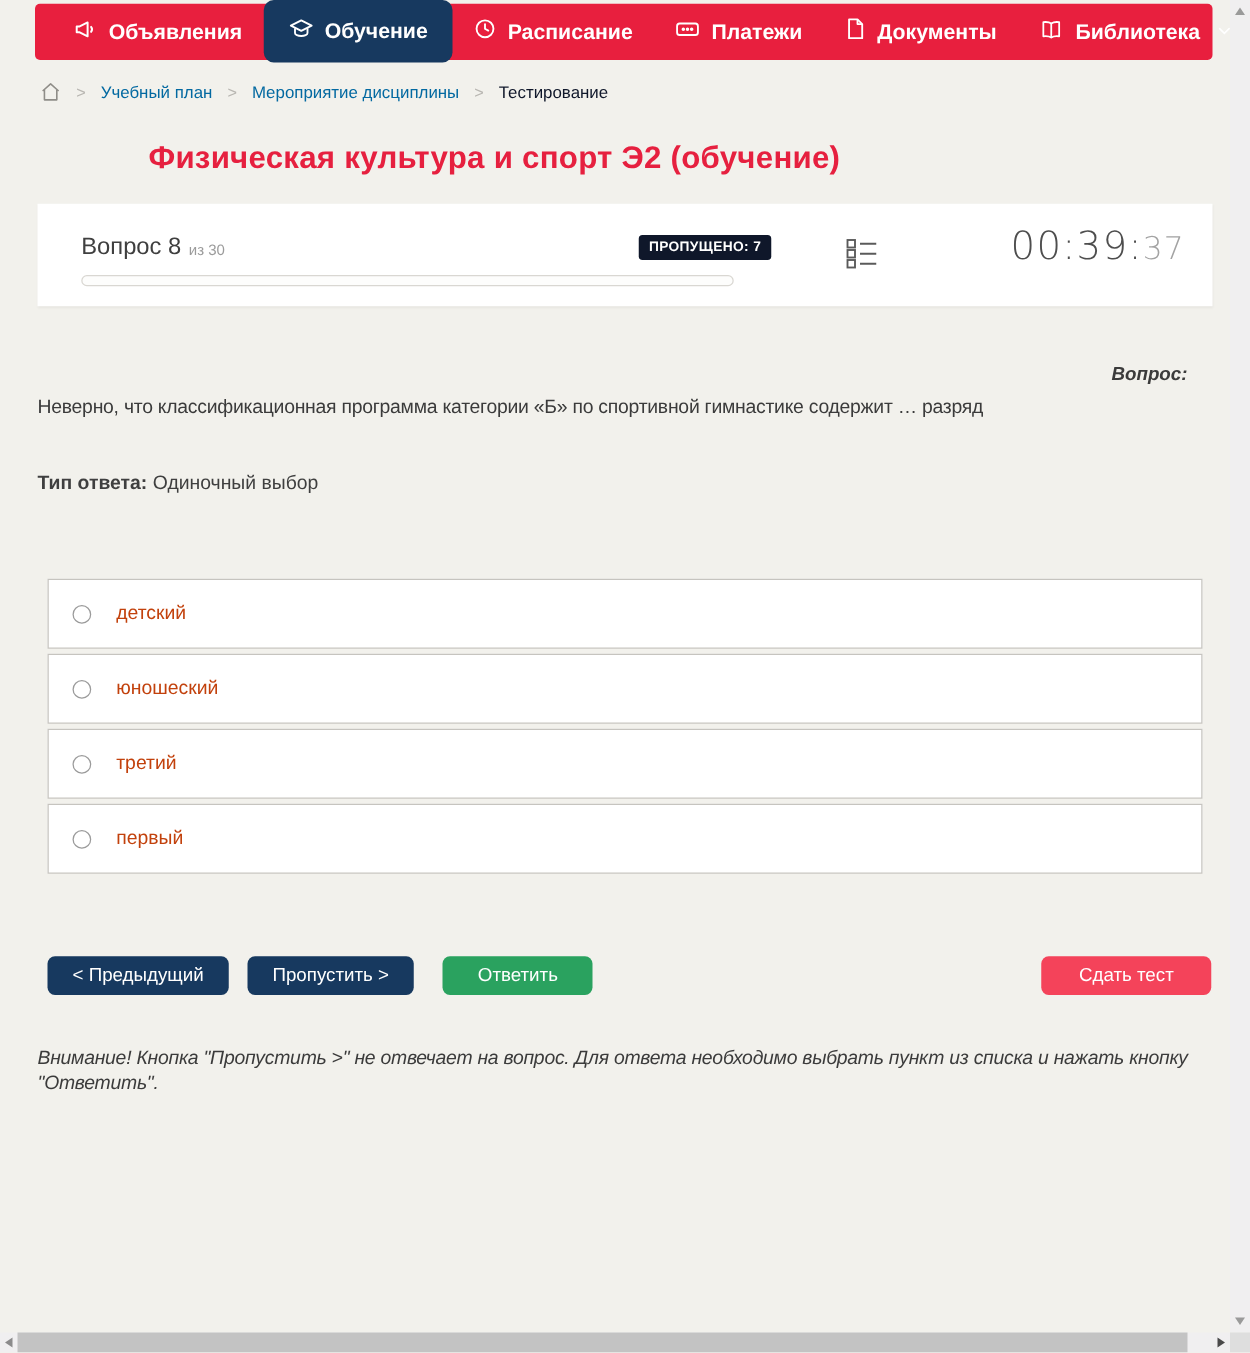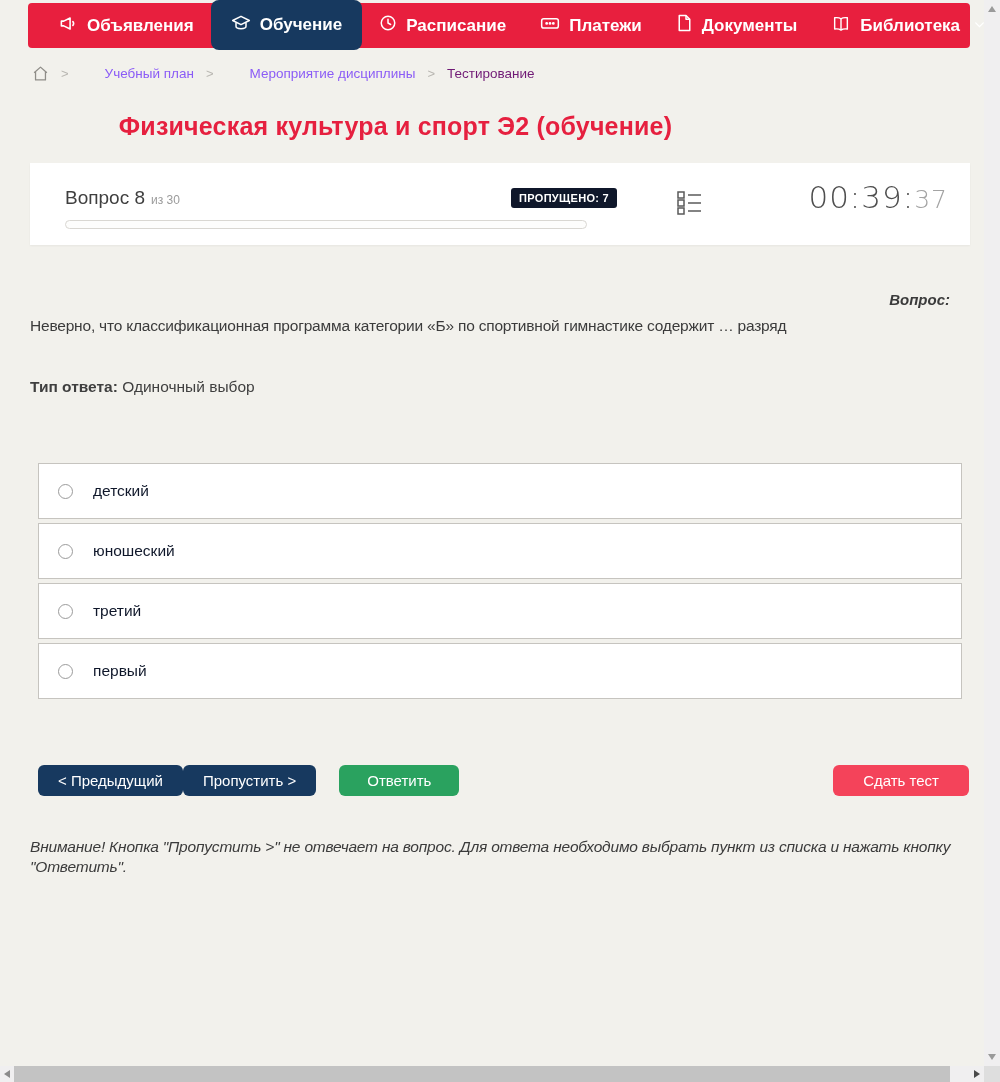--- a/index.html
+++ b/index.html
@@ -27,22 +27,22 @@
     padding:0 20px;
   }
   .nav-item svg { flex:0 0 auto; }
   
   .breadcrumb {
     position:absolute; left:32px; top:62px; height:22px;
     display:flex; align-items:center; gap:12px;
     font-size:13.5px; color:#aaa8a3;
   }
   .crumb-sep { color:#b8b6b1; font-size:13px; }
-  .crumb-link { color:#8b5cf6; cursor:pointer;margin-left:24px; }
-  .crumb-current { color:#701a75; }
+  .crumb-link { color:#0369a1; cursor:pointer; }
+  .crumb-current { color:#0f172a; }
   
   .page-title {
     position:absolute; left:0; top:112px; width:791px;
     text-align:center; font-size:25px; font-weight:bold; color:#e6203f;
     letter-spacing:0.2px;
   }
   
   .qcard {
     position:absolute; left:30px; top:163px; width:940px; height:82px;
     background:#ffffff; box-shadow:0 1px 2px rgba(0,0,0,0.05);
@@ -77,30 +77,30 @@
   
   .answers { position:absolute; left:38px; top:463px; width:924px; }
   .answer-row {
     background:#fff; border:1px solid #c6c4bf; height:56px;
     display:flex; align-items:center; margin-bottom:4px; cursor:pointer;
   }
   .radio {
     width:15px; height:15px; border:1px solid #9b9b9b; border-radius:50%;
     background:#fff; margin-left:19px; flex:0 0 auto;
   }
-  .answer-label { margin-left:20px; font-size:15.5px; color:#0f172a; }
+  .answer-label { margin-left:20px; font-size:15.5px; color:#c2410c; }
   
   .btn-row { position:absolute; left:38px; top:765px; width:931px; display:flex; align-items:center; }
   .btn {
     height:31px; line-height:31px; border:none; border-radius:6px;
     color:#fff; font-size:15px; font-family:inherit; cursor:pointer;
     text-align:center; white-space:nowrap;
   }
   .btn-navy { background:#17395f; padding:0 20px; }
-  .btn-prev { }
+  .btn-prev { margin-right:15px; }
   .btn-skip { margin-right:23px; }
   .btn-green { background:#2aa25f; padding:0 28px; }
   .btn-red { background:#f4435a; padding:0 30px; margin-left:auto; }
   
   .note {
     position:absolute; left:30px; top:837px; width:925px;
     font-size:15.5px; font-style:italic; color:#3b3b3b; line-height:1.32;
     letter-spacing:-0.2px;
   }
   

